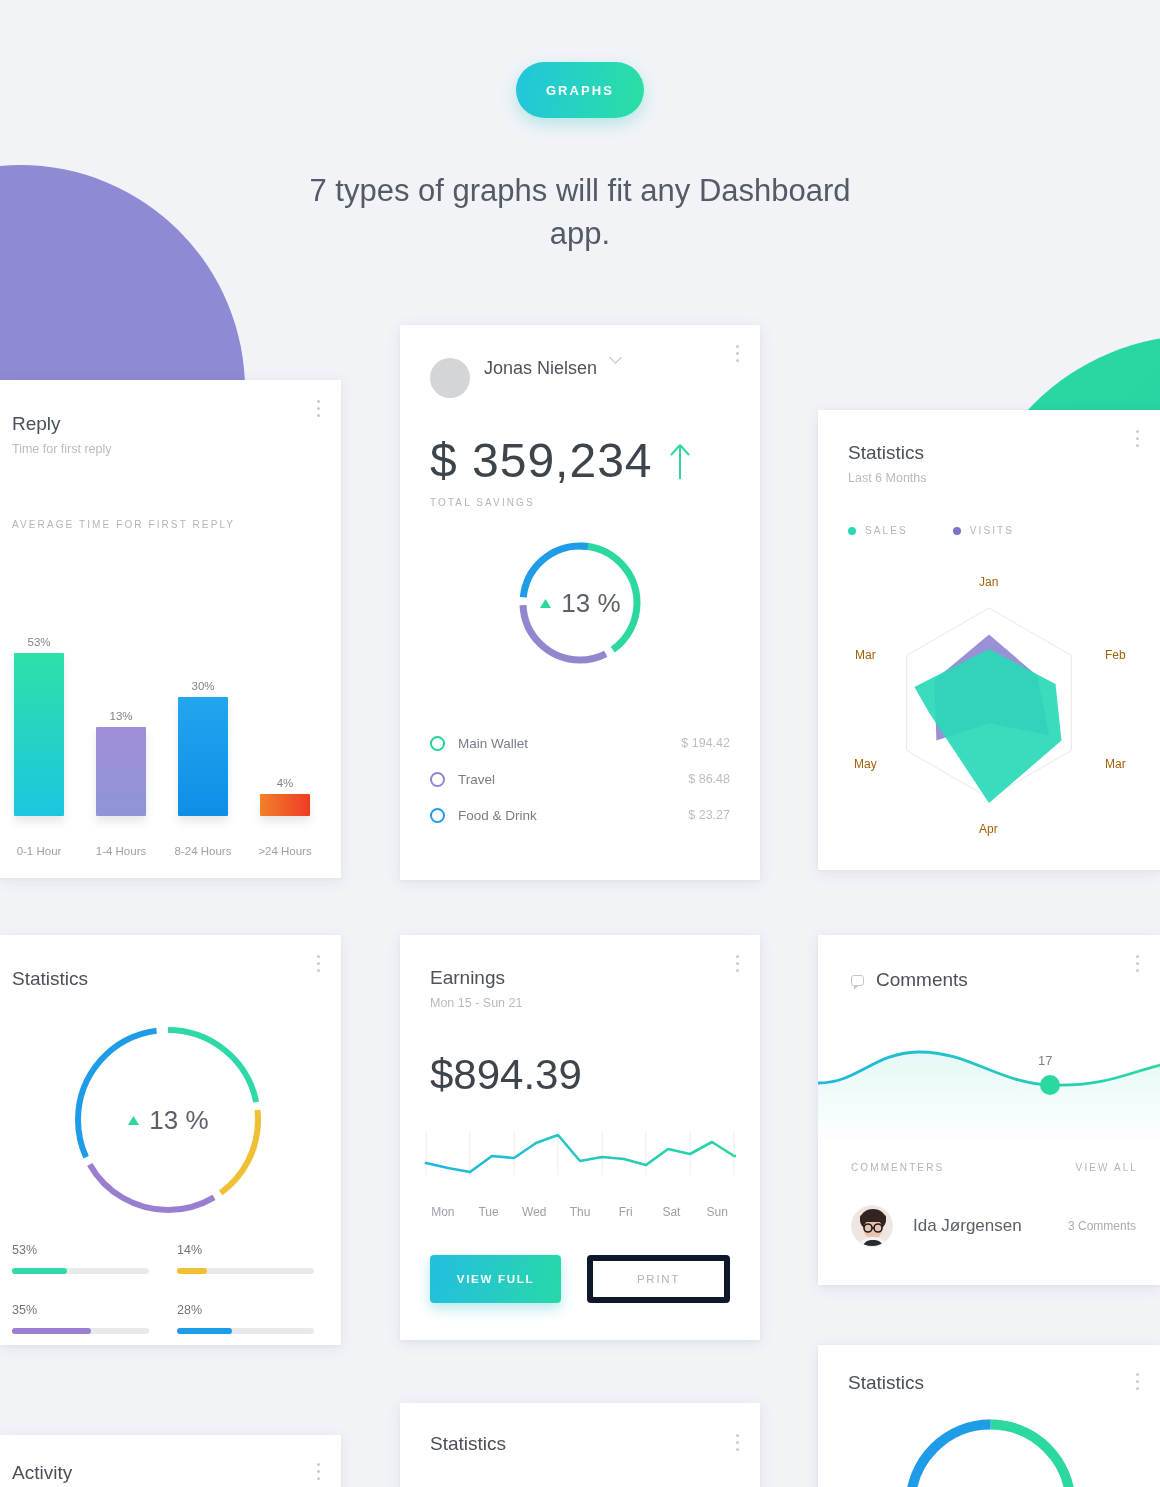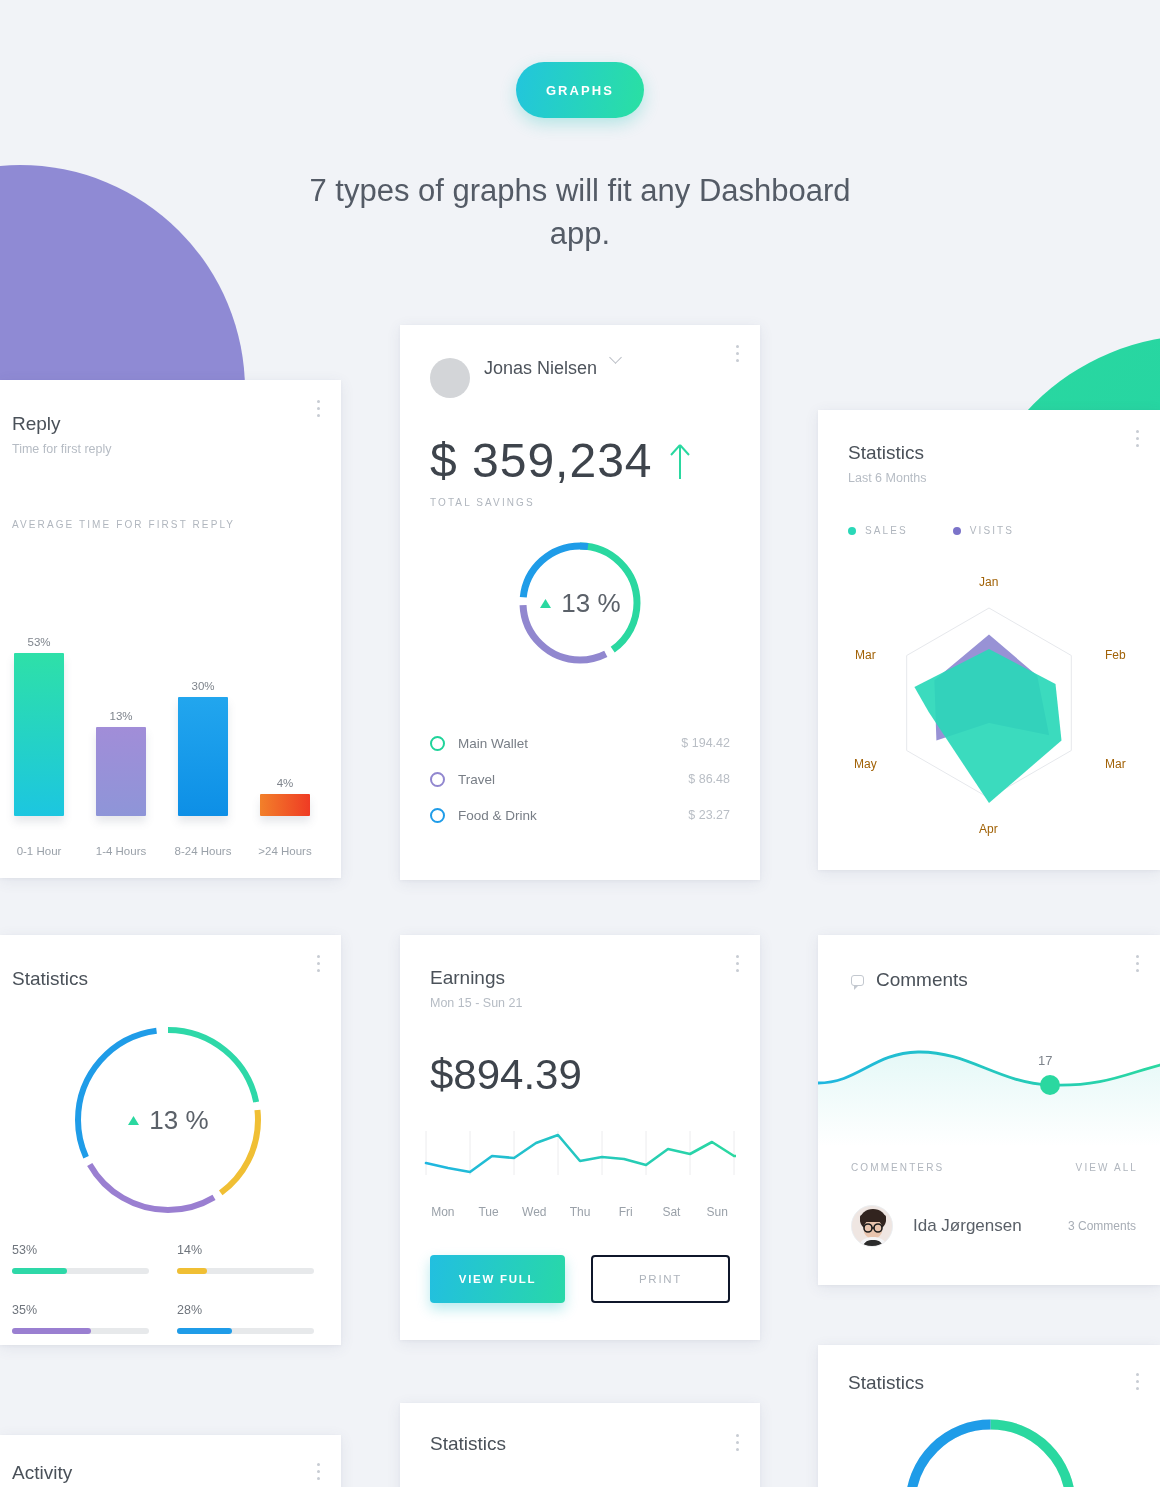--- a/index.html
+++ b/index.html
@@ -79,21 +79,21 @@
 
   
   #card-earn { left: 400px; top: 935px; width: 360px; height: 405px; }
   .earn-amt { font-size: 42px; color: #3e444c; font-weight: 300; }
   .day-lbl { font-size: 12px; color: #9aa1a9; flex: 1; text-align: center; }
   .btn-pri { flex: 1; height: 48px; border-radius: 4px; border: none; color: #fff;
              background: linear-gradient(100deg,#22bfe0 0%,#28d8a8 100%);
              font-size: 11.5px; letter-spacing: 1.7px; font-weight: bold;
              box-shadow: 0 6px 13px rgba(40,190,200,.33); cursor: pointer; }
   .btn-sec { flex: 1; height: 48px; border-radius: 4px; background: #fff;
-             border: 2px solid #0f172a; color: #aeb4bc;
+             border: 6px solid #0f172a; color: #aeb4bc;
              font-size: 11.5px; letter-spacing: 1.7px; cursor: pointer; }
 
   
   #card-comments { left: 818px; top: 935px; width: 342px; height: 350px; }
   .bubble-icon { width: 13px; height: 11px; border: 1.5px solid #c3c8cf;
                  border-radius: 3px; position: relative; }
   .bubble-icon::after { content:""; position:absolute; left:2px; bottom:-5px;
                  border-left: 4px solid #c3c8cf; border-bottom: 4px solid transparent; }
   .avatar-photo { width: 42px; height: 42px; border-radius: 50%; overflow: hidden;
                   border: 1px solid #eceef0; background:#e9ebee; }

